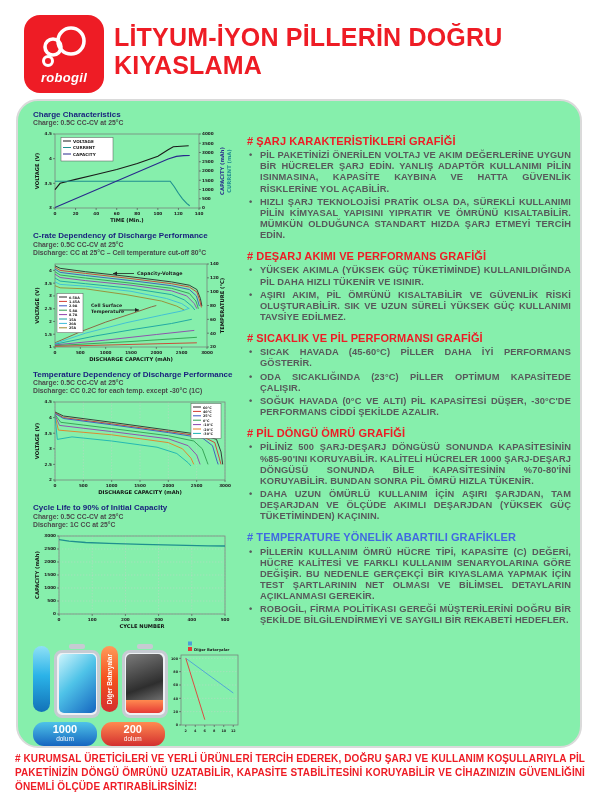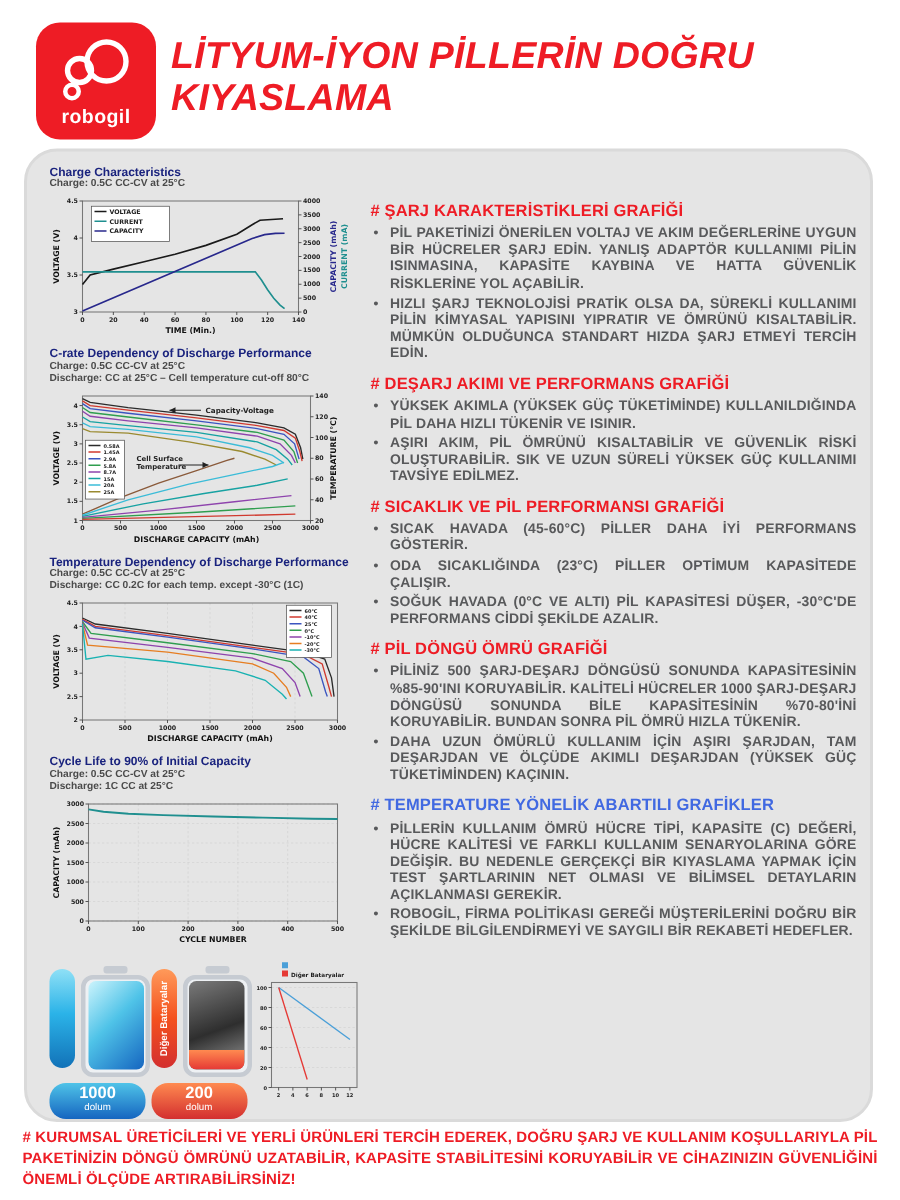--- a/index.html
+++ b/index.html
@@ -2,27 +2,27 @@
 <html><head>
 <meta charset="utf-8">
 <style>
   html,body{margin:0;padding:0;width:600px;height:800px;background:#fff;
     font-family:"Liberation Sans","DejaVu Sans",sans-serif;overflow:hidden;}
   .page{position:relative;width:600px;height:800px;background:#fff;}
 
   
   .logo{position:absolute;left:24px;top:15px;width:80px;height:78px;background:#EE1C25;
     border-radius:16px;display:flex;flex-direction:column;align-items:center;justify-content:center;gap:2px;}
-  .logo-text{color:#fff;font-size:13px;font-weight:bold;letter-spacing:.3px;margin-top:-2px;}
+  .logo-text{color:#fff;font-size:13px;font-weight:bold;letter-spacing:.3px;margin-top:-2px;font-style:italic;}
   .title{position:absolute;left:114px;top:24px;width:460px;color:#EE1C25;font-weight:800;
-    font-size:25px;line-height:1.1;letter-spacing:.2px;font-style:italic;}
+    font-size:25px;line-height:1.1;letter-spacing:.2px;}
 
   
   .card{position:absolute;left:16px;top:99px;width:562px;height:645px;border:2px solid #DADADA;
-    border-radius:22px;background:#e5e5e5;}
+    border-radius:22px;background:#86efac;}
   .left-col{position:absolute;left:15px;top:9px;width:208px;}
   .right-col{position:absolute;left:229px;top:7px;width:324px;margin-top:27px;}
 
   
   .chart-block{margin-bottom:7px;}
   .chart-title{font-size:8px;font-weight:bold;color:#1a237e;line-height:1.15;}
   .chart-sub{font-size:6.8px;font-weight:600;color:#4a4a4a;line-height:1.2;}
   svg{display:block;font-family:"DejaVu Sans",sans-serif;}
   .chart-svg{margin-top:2px;}
 

